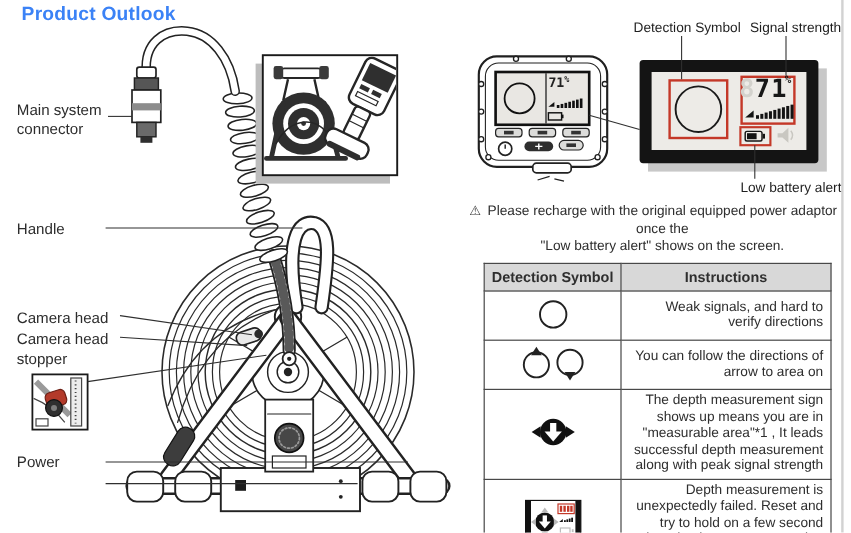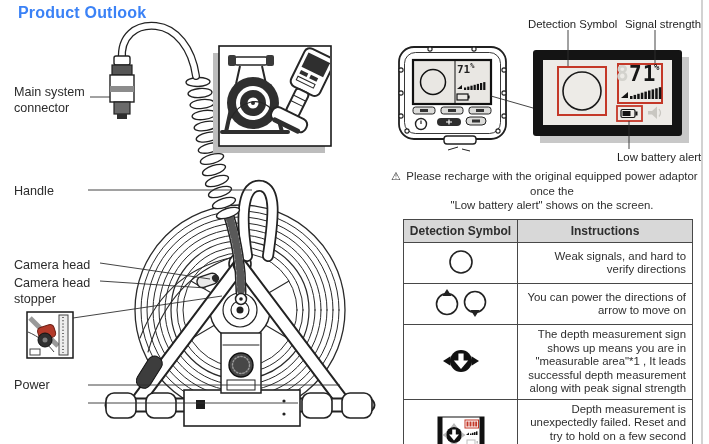--- a/index.html
+++ b/index.html
@@ -348,21 +348,21 @@
     </tr>
     <tr class="r-sm">
       <td class="sym">
         <svg width="66" height="32">
           <circle cx="19" cy="17" r="10.5" fill="none" stroke="#222" stroke-width="1.6"></circle>
           <polygon points="19,2 14.5,9 23.5,9" fill="#222"></polygon>
           <circle cx="47" cy="15" r="10.5" fill="none" stroke="#222" stroke-width="1.6"></circle>
           <polygon points="47,30 42.5,23 51.5,23" fill="#222"></polygon>
         </svg>
       </td>
-      <td class="instr">You can power the directions of arrow to move on</td>
+      <td class="instr">You can follow the directions of arrow to area on</td>
     </tr>
     <tr class="r-lg">
       <td class="sym">
         <svg width="40" height="26">
           <circle cx="20" cy="13" r="11" fill="#111"></circle>
           <rect x="17.4" y="5.5" width="5.2" height="8" fill="#fff"></rect>
           <polygon points="12.8,12.5 27.2,12.5 20,21" fill="#fff"></polygon>
           <polygon points="2,13 9.5,8.2 9.5,17.8" fill="#111"></polygon>
           <polygon points="38,13 30.5,8.2 30.5,17.8" fill="#111"></polygon>
         </svg>

